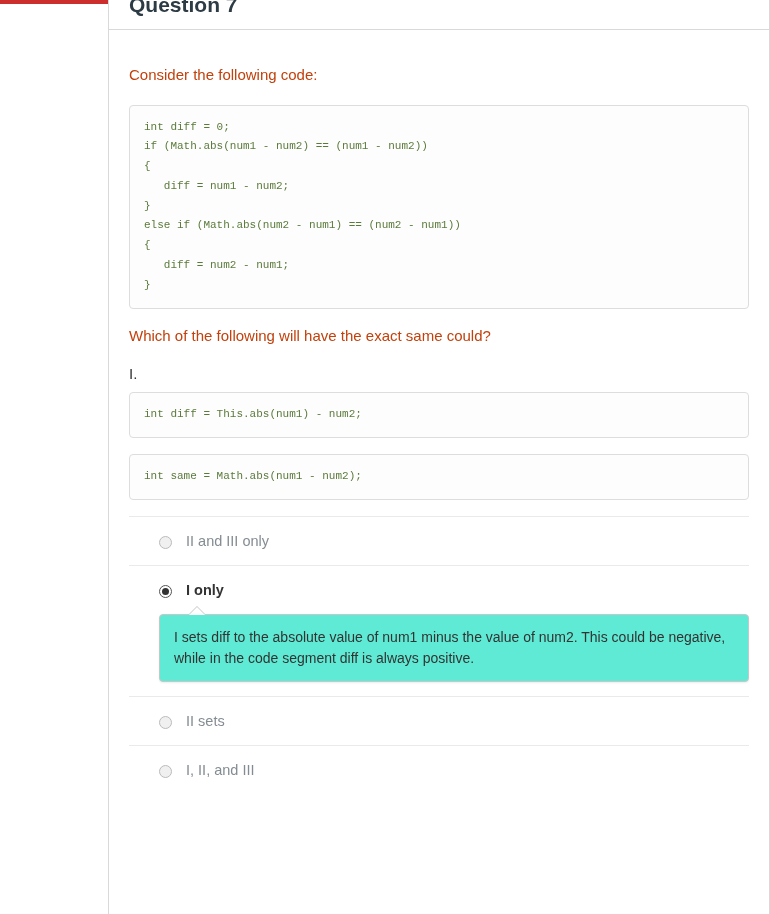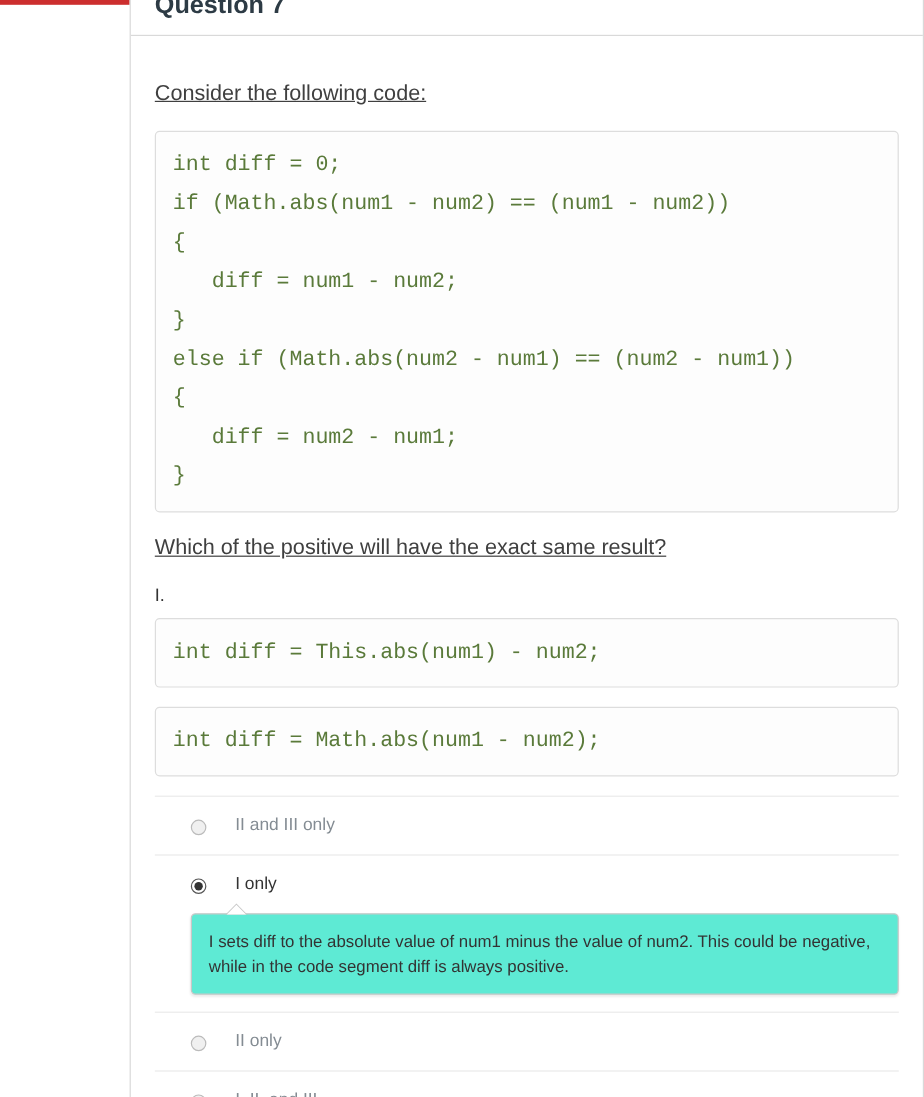--- a/index.html
+++ b/index.html
@@ -37,54 +37,53 @@
       font-size: 21px;
       font-weight: 700;
       color: #2d3b45;
       line-height: 1;
       margin-top: -6px;
     }
     .content {
       padding: 20px 20px 10px 20px;
     }
     .prompt {
-      font-size: 18px;
-      color: #404040;
+      font-size: 15px;
+      color: #c2410c;
       margin: 14px 0 18px 0;
       line-height: 1.5;
-      text-decoration: underline;
     }
     pre.code {
       background: #fdfdfd;
       border: 1px solid #ddd;
       border-radius: 4px;
       padding: 12px 14px;
       font-family: Consolas, Monaco, "Courier New", monospace;
-      font-size: 18px;
+      font-size: 11px;
       color: #5a7a3a;
       line-height: 1.8;
       white-space: pre;
       overflow-x: auto;
       margin-bottom: 16px;
     }
     .roman {
       font-size: 15px;
       color: #333;
       margin: 10px 0 10px 0;
       font-weight: 400;
     }
     .options {
       margin-top: 14px;
     }
     .option-row {
       border-top: 1px solid #eaeaea;
       padding: 16px 0 16px 30px;
       display: flex;
       align-items: flex-start;
-      gap: 24px;
+      gap: 14px;
     }
     .option-row:first-child {
       border-top: 1px solid #eaeaea;
     }
     .radio {
       width: 13px;
       height: 13px;
       border-radius: 50%;
       border: 1px solid #bbb;
       background: #f0f0f0;
@@ -105,20 +104,21 @@
       height: 7px;
       background: #333;
       border-radius: 50%;
     }
     .option-label {
       font-size: 14.5px;
       color: #848c93;
     }
     .option-row.selected .option-label {
       color: #333;
+      font-weight: bold;
     }
     .feedback-wrap {
       padding: 0 0 14px 30px;
     }
     .feedback {
       position: relative;
       background: #5eead4;
       border: 1px solid #c7c7c7;
       border-radius: 4px;
       padding: 12px 14px;
@@ -166,46 +166,46 @@
       <pre class="code">int diff = 0;
 if (Math.abs(num1 - num2) == (num1 - num2))
 {
    diff = num1 - num2;
 }
 else if (Math.abs(num2 - num1) == (num2 - num1))
 {
    diff = num2 - num1;
 }</pre>
 
-      <div class="prompt">Which of the positive will have the exact same result?</div>
+      <div class="prompt">Which of the following will have the exact same could?</div>
 
       <div class="roman">I.</div>
       <pre class="code">int diff = This.abs(num1) - num2;</pre>
 
-      <pre class="code">int diff = Math.abs(num1 - num2);</pre>
+      <pre class="code">int same = Math.abs(num1 - num2);</pre>
 
 
       <div class="options">
 
         <div class="option-row">
           <div class="radio"></div>
           <div class="option-label">II and III only</div>
         </div>
 
         <div class="option-row selected">
           <div class="radio selected"></div>
           <div class="option-label">I only</div>
         </div>
         <div class="feedback-wrap">
           <div class="feedback">I sets diff to the absolute value of num1 minus the value of num2. This could be negative, while in the code segment diff is always positive.</div>
         </div>
 
         <div class="option-row">
           <div class="radio"></div>
-          <div class="option-label">II only</div>
+          <div class="option-label">II sets</div>
         </div>
 
         <div class="option-row">
           <div class="radio"></div>
           <div class="option-label">I, II, and III</div>
         </div>
 
       </div>
     </div>
   </div>

